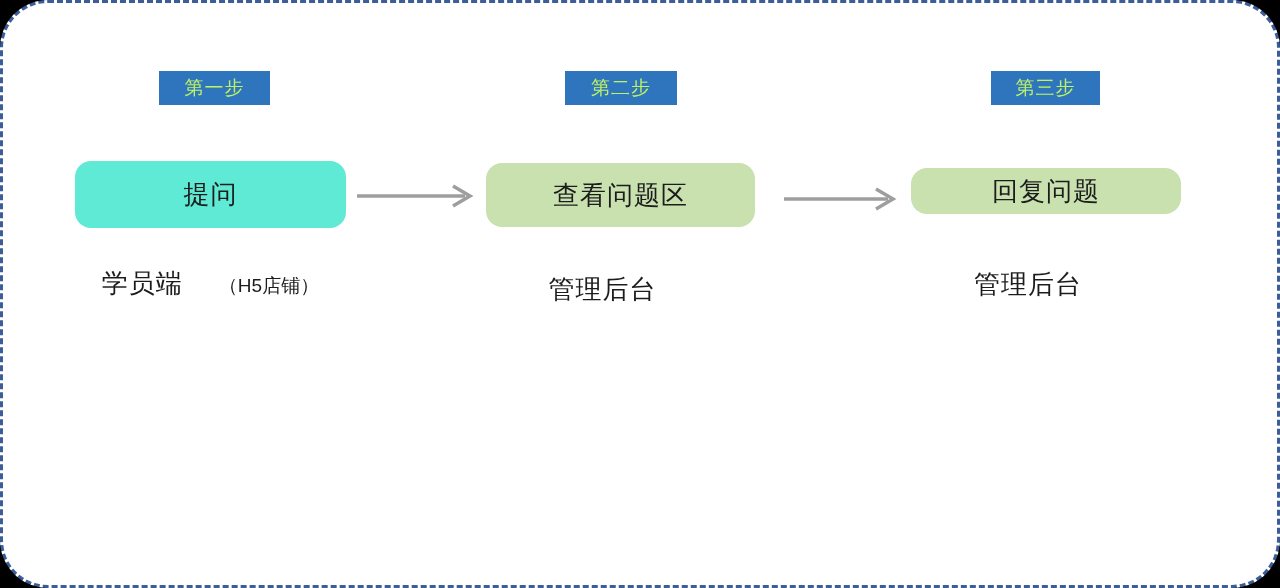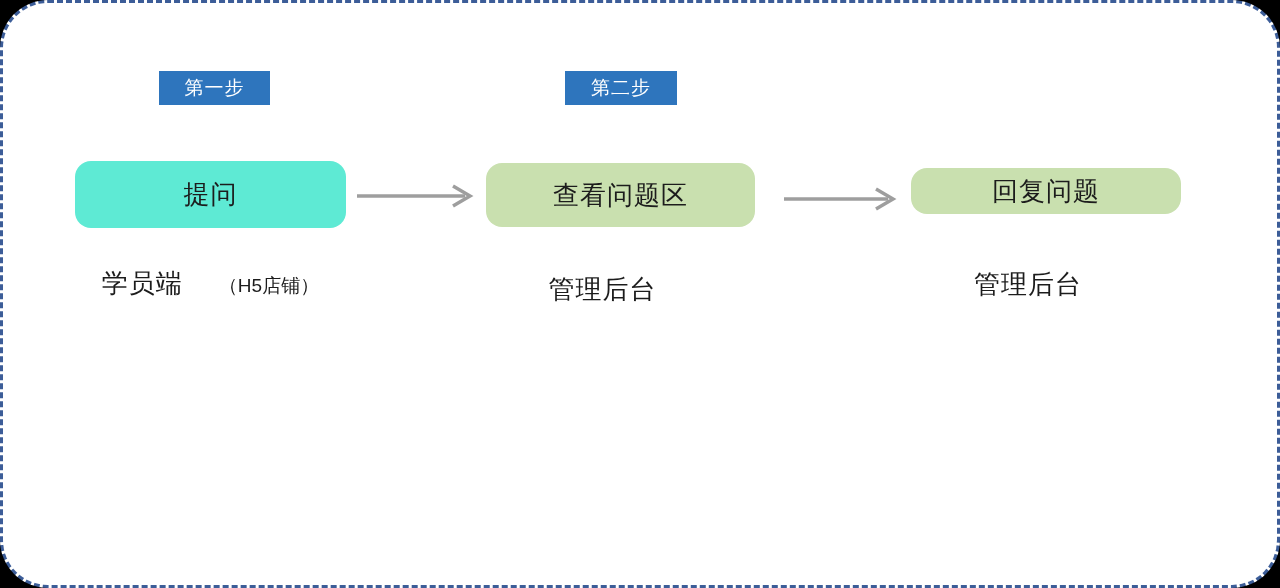--- a/index.html
+++ b/index.html
@@ -16,21 +16,21 @@
     background: #ffffff;
     border: 3px dashed #3c5d98;
     border-radius: 48px;
     overflow: hidden;
   }
   .step-badge {
     position: absolute;
     top: 68px;
     height: 34px;
     background: #2e75bd;
-    color: #ffffff;
+    color: #bef264;
     font-size: 19px;
     display: flex;
     align-items: center;
     justify-content: center;
     letter-spacing: 1px;
   }
   .badge-1 { left: 156px; width: 111px; }
   .badge-2 { left: 562px; width: 112px; }
   .badge-3 { left: 988px; width: 109px; }
 
@@ -78,20 +78,23 @@
 <body>
 
 <div class="stage">
 
   <div class="step-badge badge-1">
     <span>第一步</span>
   </div>
   <div class="step-badge badge-2">
     <span>第二步</span>
   </div>
+  <div class="step-badge badge-3">
+    <span>第三步</span>
+  </div>
 
   <div class="flow-box box-1">
     <span>提问</span>
   </div>
   <div class="flow-box box-2">
     <span>查看问题区</span>
   </div>
   <div class="flow-box box-3">
     <span>回复问题</span>
   </div>

